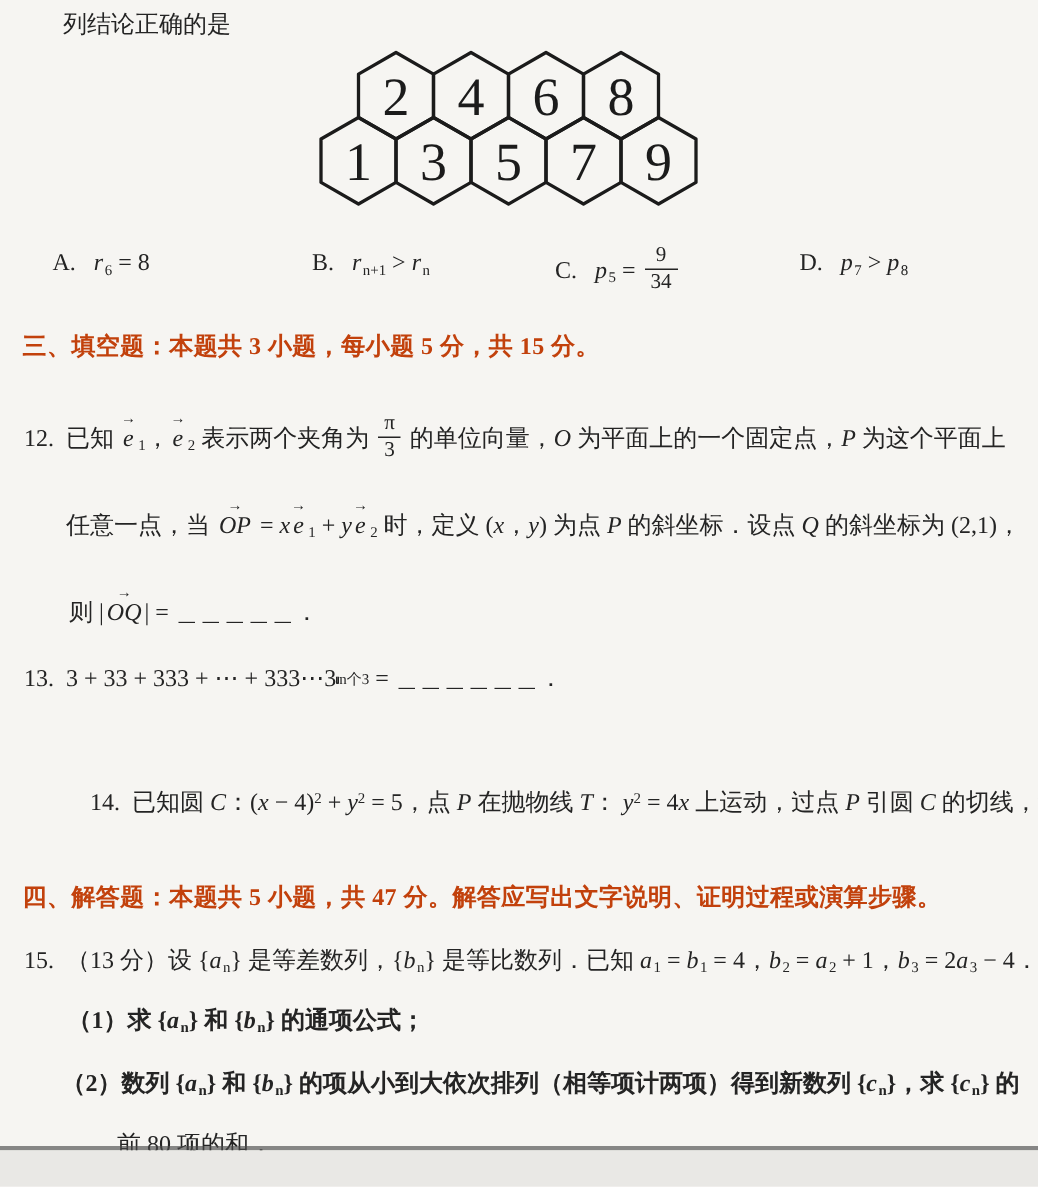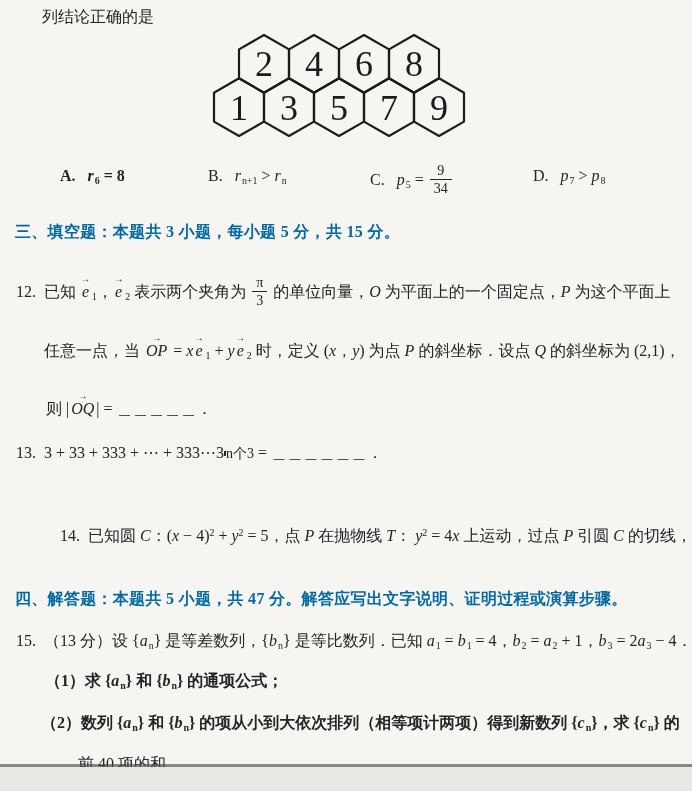--- a/index.html
+++ b/index.html
@@ -3,21 +3,21 @@
 <meta charset="utf-8">
 <style>
   html,body { margin:0; padding:0; background:#e9e8e5; }
   .page {
     position:relative; width:692px; height:767px; margin:0 auto;
     background:#f6f5f2; overflow:hidden;
     font-family:"Liberation Serif","DejaVu Serif",serif;
     color:#242424; font-size:16px;
   }
   .line { position:absolute; white-space:nowrap; line-height:1.35; }
-  .sec  { font-weight:bold; letter-spacing:0.3px; color:#0369a1; }
+  .sec  { font-weight:bold; letter-spacing:0.3px; color:#c2410c; }
   .qnum-light { margin-right:8px; }
   i { font-style:italic; font-family:inherit; }
   sub,sup { font-size:0.62em; line-height:0; }
   sub { vertical-align:-0.32em; margin-left:1px; }
   sup { vertical-align:0.5em; }
   .frac {
     display:inline-flex; flex-direction:column; text-align:center;
     vertical-align:middle; line-height:1.05; font-size:0.88em;
     position:relative; top:-2px; margin:0 2px;
   }
@@ -27,21 +27,21 @@
   .vec .vec-arrow {
     position:absolute; top:-0.72em; left:50%; transform:translateX(-50%);
     font-size:0.62em; font-style:normal; line-height:1; letter-spacing:0;
   }
   .ub { display:inline-flex; flex-direction:row; align-items:center; line-height:1.1; vertical-align:baseline; }
   .ub-brace {
     width:90%; height:4px; margin-top:1px;
     border-left:1.2px solid currentColor; border-right:1.2px solid currentColor;
     border-bottom:1.2px solid currentColor; border-radius:0 0 6px 6px;
   }
-  .ub-label { font-size:14px; margin-top:1px; }
+  .ub-label { font-size:10px; margin-top:1px; }
   .opt-label { margin-right:12px; }
   .honeycomb { position:absolute; left:212px; top:33px; width:254px; height:106px; }
   .honeycomb polygon { fill:none; stroke:#1b1b1b; stroke-width:2.2; stroke-linejoin:round; }
   .honeycomb text {
     font-family:"Liberation Serif","DejaVu Serif",serif;
     font-size:36px; fill:#1b1b1b; text-anchor:middle;
   }
   .scan-edge { position:absolute; left:0; right:0; bottom:0; height:3px; background:#4a4a4a; opacity:.65; }
 </style>
 </head>
@@ -65,21 +65,21 @@
       <polygon points="75.0,43.3 100.0,57.7 100.0,86.6 75.0,101.0 50.0,86.6 50.0,57.7"></polygon>
       <text x="75" y="84.675">3</text>
       <polygon points="125.0,43.3 150.0,57.7 150.0,86.6 125.0,101.0 100.0,86.6 100.0,57.7"></polygon>
       <text x="125" y="84.675">5</text>
       <polygon points="175.0,43.3 200.0,57.7 200.0,86.6 175.0,101.0 150.0,86.6 150.0,57.7"></polygon>
       <text x="175" y="84.675">7</text>
       <polygon points="225.0,43.3 250.0,57.7 250.0,86.6 225.0,101.0 200.0,86.6 200.0,57.7"></polygon>
       <text x="225" y="84.675">9</text>
     </svg>
 
-  <div class="line" style="left:60px; top:165px;font-weight:bold;">
+  <div class="line" style="left:35px; top:165px;">
     <span class="opt-label">A.</span><span class="math"><i>r</i><sub>6</sub> = 8</span>
   </div>
   <div class="line" style="left:208px; top:165px;">
     <span class="opt-label">B.</span><span class="math"><i>r</i><sub>n+1</sub> &gt; <i>r</i><sub>n</sub></span>
   </div>
   <div class="line" style="left:370px; top:165px;">
     <span class="opt-label">C.</span><span class="math"><i>p</i><sub>5</sub> = <span class="frac">
           <span class="num">9</span>
           <span class="den">34</span>
         </span></span>
@@ -120,17 +120,17 @@
   <div class="line" style="left:16px; top:630px;">
     <span class="qnum-light">15.</span><span class="math">（13 分）设 {<i>a</i><sub>n</sub>} 是等差数列，{<i>b</i><sub>n</sub>} 是等比数列．已知 <i>a</i><sub>1</sub> = <i>b</i><sub>1</sub> = 4，<i>b</i><sub>2</sub> = <i>a</i><sub>2</sub> + 1，<i>b</i><sub>3</sub> = 2<i>a</i><sub>3</sub> − 4．</span>
   </div>
   <div class="line" style="left:45px; top:670px;font-weight:bold;">
     <span class="math">（1）求 {<i>a</i><sub>n</sub>} 和 {<i>b</i><sub>n</sub>} 的通项公式；</span>
   </div>
   <div class="line" style="left:41px; top:712px;font-weight:bold;">
     <span class="math">（2）数列 {<i>a</i><sub>n</sub>} 和 {<i>b</i><sub>n</sub>} 的项从小到大依次排列（相等项计两项）得到新数列 {<i>c</i><sub>n</sub>}，求 {<i>c</i><sub>n</sub>} 的</span>
   </div>
   <div class="line" style="left:78px; top:753px;">
-    <span class="math">前 40 项的和．</span>
+    <span class="math">前 80 项的和．</span>
   </div>
 
   <div class="scan-edge"></div>
 </div>
 
 </body></html>

